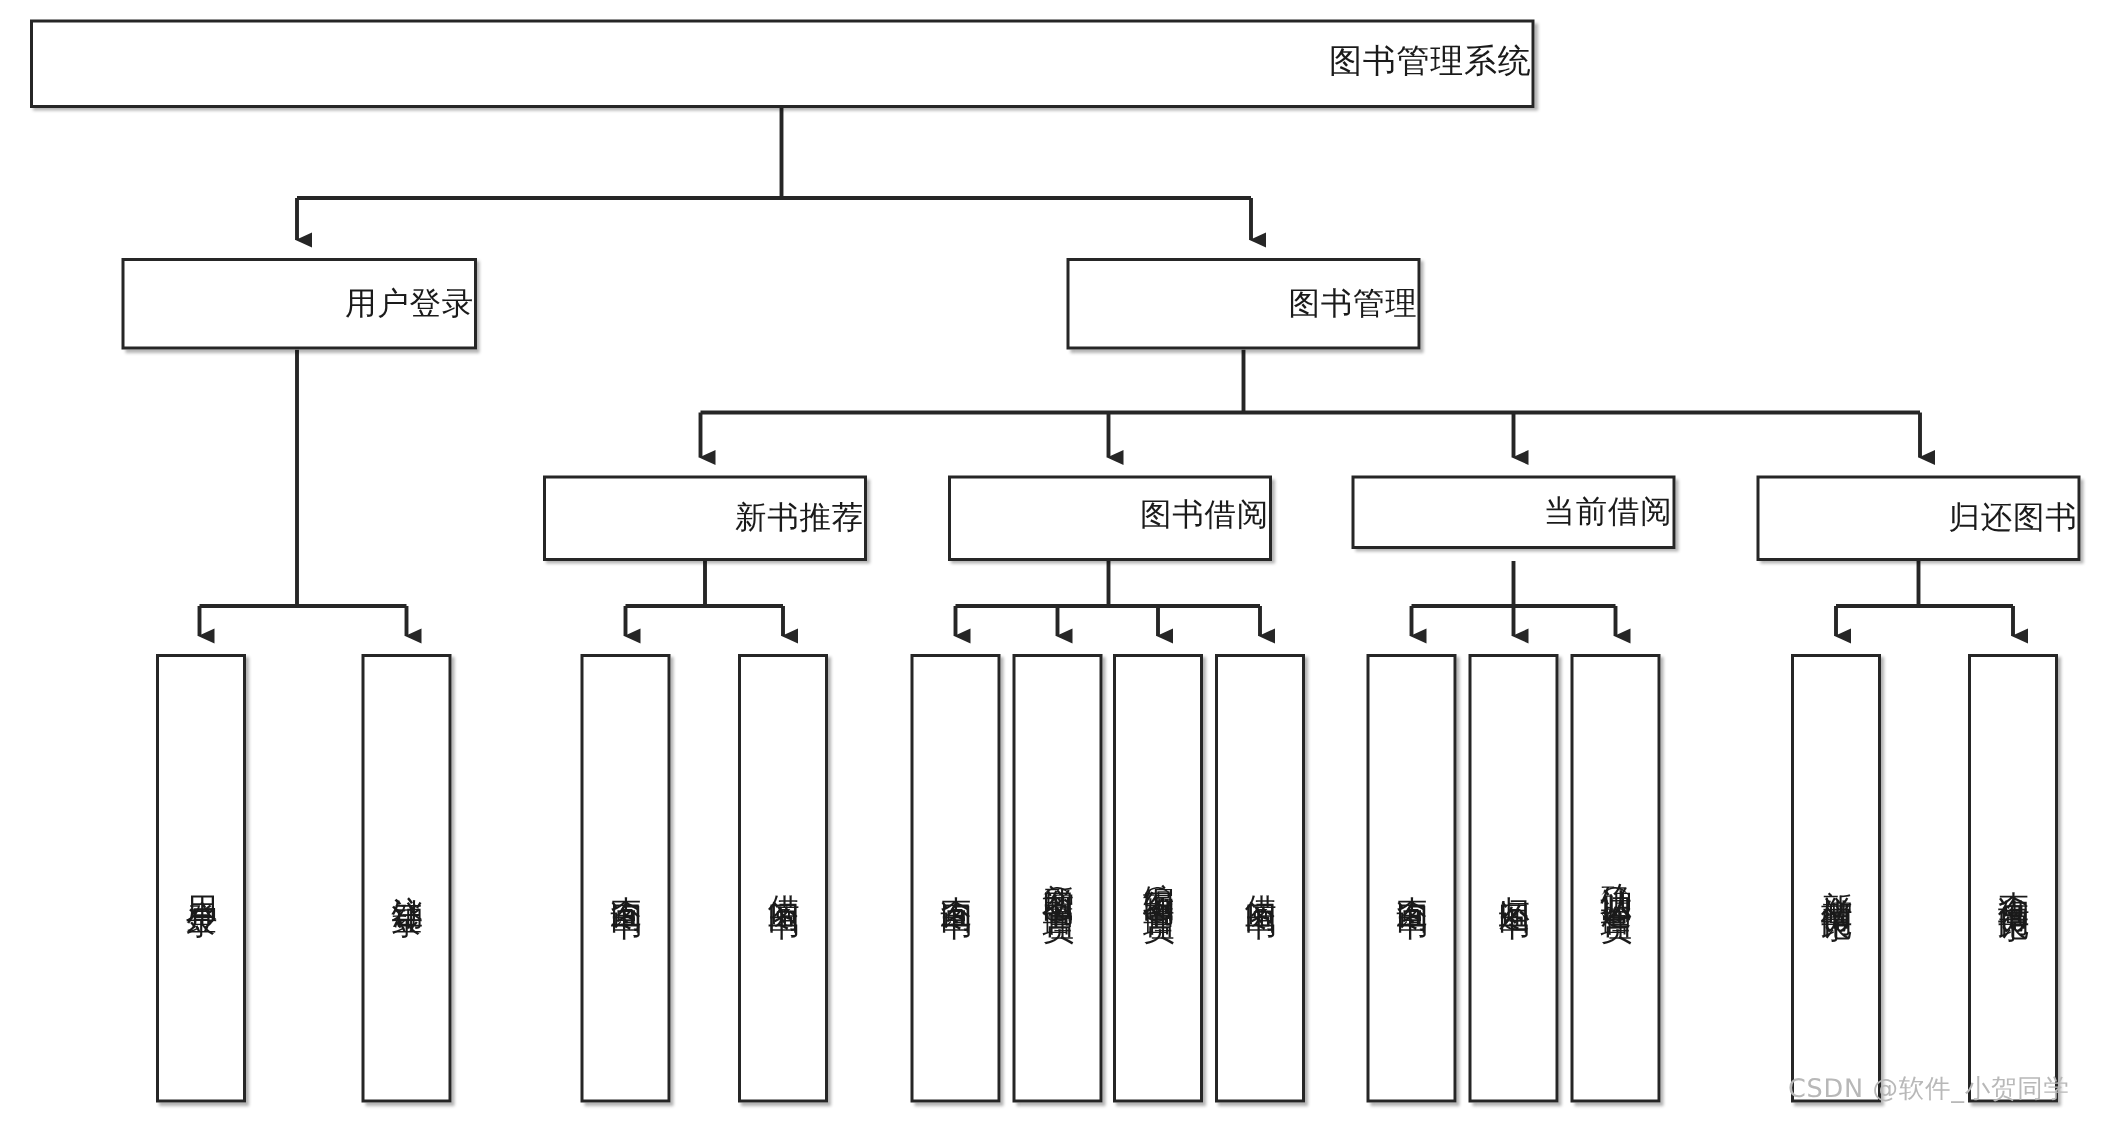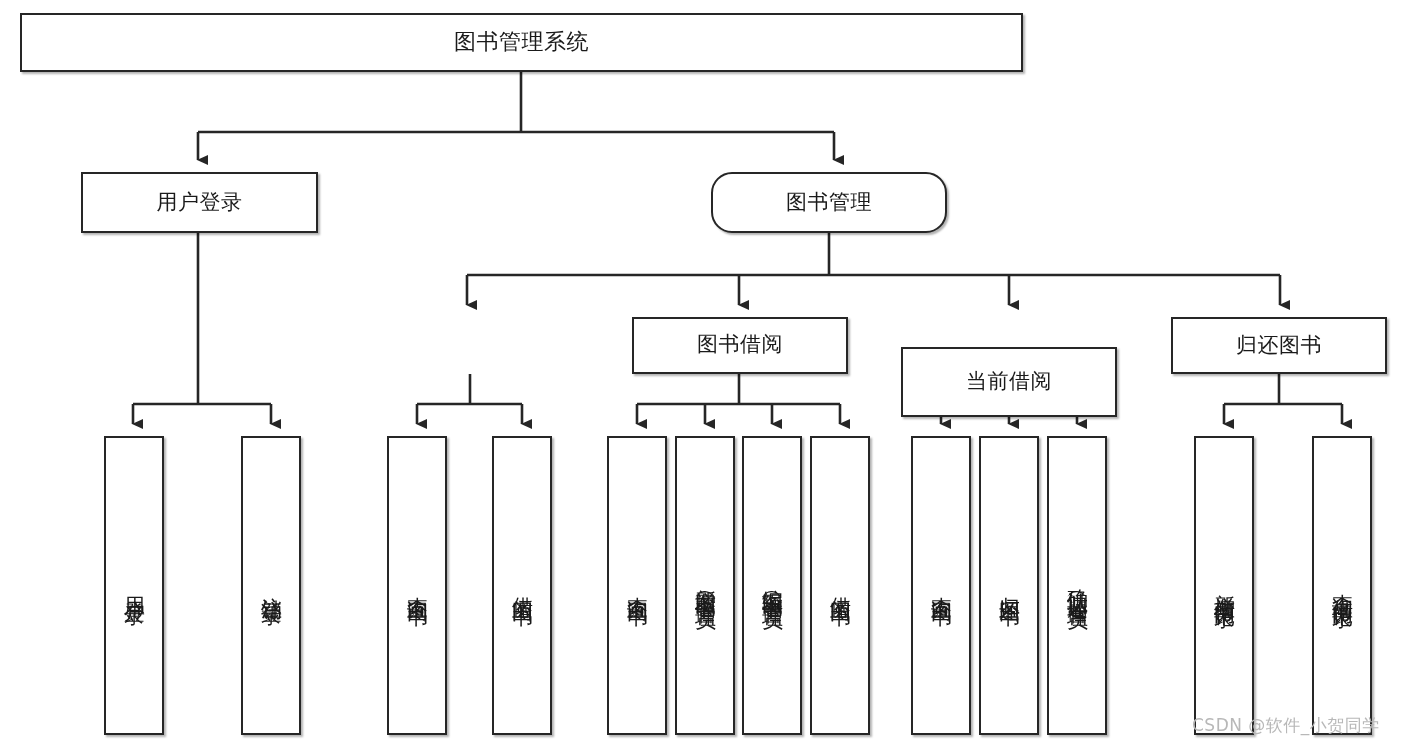--- a/index.html
+++ b/index.html
@@ -28,21 +28,21 @@
     pointer-events: none;
   }
   .node {
     position: absolute;
     box-sizing: border-box;
     background: #ffffff;
     border: 2px solid #262626;
     box-shadow: 2px 2px 2px rgba(0,0,0,0.30);
     display: flex;
     align-items: center;
-    justify-content: center;
+    justify-content: flex-end;
     color: #1a1a1a;
   }
   .node .label {
     text-align: center;
     line-height: 1.12;
     letter-spacing: 0.5px;
     white-space: pre;
   }
   .node.horizontal .label {
     writing-mode: horizontal-tb;
@@ -127,28 +127,31 @@
     </g>
   </svg>
 
   <div class="node horizontal root" style="left:20px; top:13px; width:1003px; height:59px;">
     <span class="label">图书管理系统</span>
   </div>
 
   <div class="node horizontal" style="left:81px; top:172px; width:237px; height:61px;">
     <span class="label">用户登录</span>
   </div>
-  <div class="node horizontal" style="left:711px; top:172px; width:236px; height:61px;border-radius:21px;">
+  <div class="node horizontal" style="left:711px; top:172px; width:236px; height:61px;">
     <span class="label">图书管理</span>
   </div>
 
+  <div class="node horizontal" style="left:362px; top:317px; width:216px; height:57px;">
+    <span class="label">新书推荐</span>
+  </div>
   <div class="node horizontal" style="left:632px; top:317px; width:216px; height:57px;font-family:Liberation Mono, monospace;">
     <span class="label">图书借阅</span>
   </div>
-  <div class="node horizontal" style="left:901px; top:317px; width:216px; height:70px;margin-top:30px;">
+  <div class="node horizontal" style="left:901px; top:317px; width:216px; height:49px;">
     <span class="label">当前借阅</span>
   </div>
   <div class="node horizontal" style="left:1171px; top:317px; width:216px; height:57px;">
     <span class="label">归还图书</span>
   </div>
 
   <div class="node vertical" style="left:104px; top:436px; width:60px; height:299px;">
     <span class="label">用户登录</span>
   </div>
   <div class="node vertical" style="left:241px; top:436px; width:60px; height:299px;">

